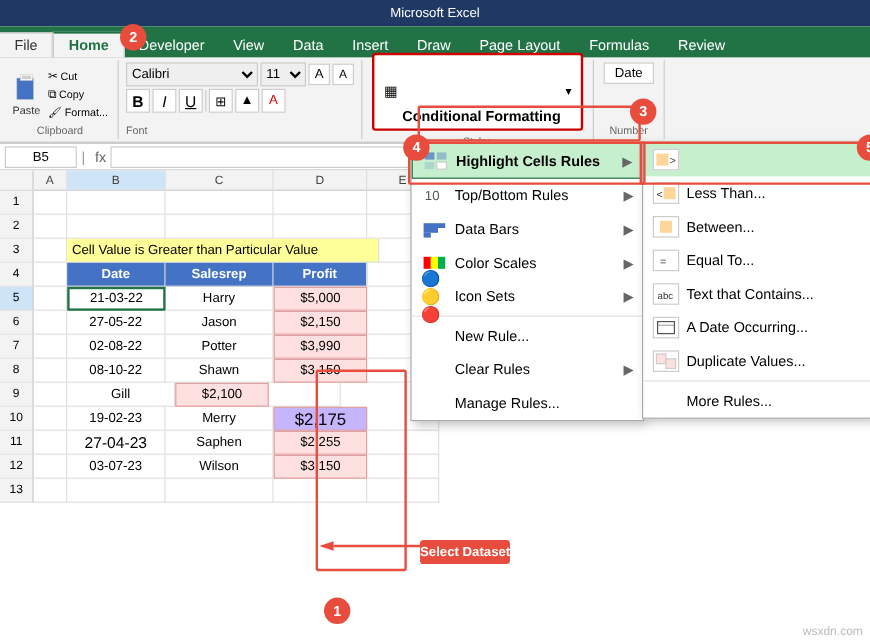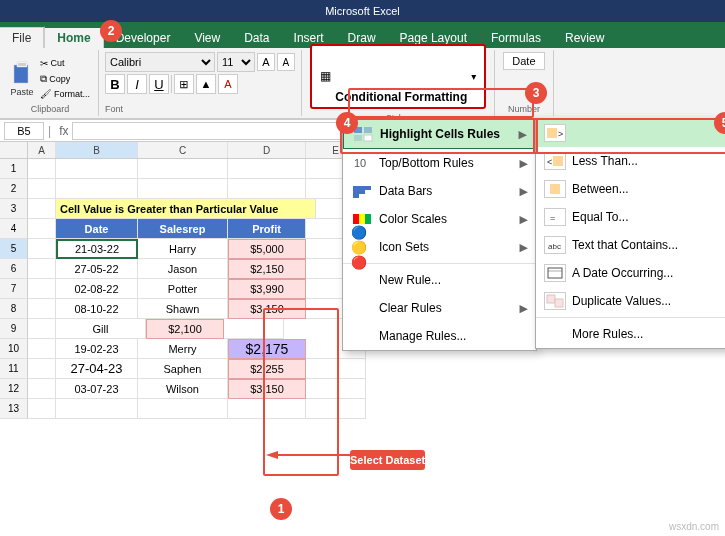--- a/index.html
+++ b/index.html
@@ -84,21 +84,21 @@
     <div style="font-size:9px; color:#666; margin-top:4px;">Styles</div>
   </div>
 
   <div style="display:flex; flex-direction:column; border-right:1px solid #ccc; padding:2px 8px; align-items:center; justify-content:center;">
     <div style="border:1px solid #ccc; padding:2px 8px; background:white; font-size:11px;">Date</div>
     <div style="font-size:9px; color:#666; margin-top:auto;">Number</div>
   </div>
 </div>
 
 <div style="display:flex; align-items:center; border-bottom:1px solid #ccc; padding:1px 4px; height:22px; background:#fff;">
-  <input type="text" style="width: 40px; height: 18px; border: 1px solid rgb(204, 204, 204); padding: 0px 4px; font-size: 11px; text-align: center;" value="B5">
+  <input type="text" style="width: 60px; height: 18px; border: 1px solid rgb(204, 204, 204); padding: 0px 4px; font-size: 11px; text-align: center;" value="B5">
   <span style="margin:0 4px; color:#999; font-size:12px;">|</span>
   <span style="margin:0 4px; color:#666; font-size:12px; cursor:pointer;">fx</span>
   <input type="text" style="flex: 1 1 0%; height: 18px; border: 1px solid rgb(204, 204, 204); padding: 0px 4px; font-size: 11px;">
 </div>
 
 <div style="display:flex; flex-direction:column; flex:1;">
 
   <div style="display:flex; background:#f3f3f3; border-bottom:1px solid #ccc;">
     <div style="width:28px; height:16px; border-right:1px solid #ccc; background:#f3f3f3;"></div>
     <div style="width:28px; height:16px; border-right:1px solid #e0e0e0; text-align:center; font-size:10px; color:#444; display:flex; align-items:center; justify-content:center;">A</div>
@@ -139,21 +139,21 @@
       <div style="display:flex;">
         <div style="width:28px; height:20px; border-right:1px solid #e0e0e0; border-bottom:1px solid #e0e0e0;"></div>
         <div style="width:82px; height:20px; border-right:1px solid #e0e0e0; border-bottom:1px solid #e0e0e0;"></div>
         <div style="width:90px; height:20px; border-right:1px solid #e0e0e0; border-bottom:1px solid #e0e0e0;"></div>
         <div style="width:78px; height:20px; border-right:1px solid #e0e0e0; border-bottom:1px solid #e0e0e0;"></div>
         <div style="width:60px; height:20px; border-right:1px solid #e0e0e0; border-bottom:1px solid #e0e0e0;"></div>
       </div>
 
       <div style="display:flex;">
         <div style="width:28px; height:20px; border-right:1px solid #e0e0e0; border-bottom:1px solid #e0e0e0;"></div>
-        <div style="width:260px; height:20px; border-right:1px solid #e0e0e0; border-bottom:1px solid #e0e0e0; background:#ffff99; font-weight:bold; font-size:11px; padding:0 4px; display:flex; align-items:center;">Cell Value is Greater than Particular Value</div>
+        <div style="width:260px; height:20px; border-right:1px solid #e0e0e0; border-bottom:1px solid #e0e0e0; background:#ffff99; font-weight:normal; font-size:11px; padding:0 4px; display:flex; align-items:center;">Cell Value is Greater than Particular Value</div>
         <div style="width:78px; height:20px; border-right:1px solid #e0e0e0; border-bottom:1px solid #e0e0e0;"></div>
         <div style="width:60px; height:20px; border-right:1px solid #e0e0e0; border-bottom:1px solid #e0e0e0;"></div>
       </div>
 
       <div style="display:flex;">
         <div style="width:28px; height:20px; border-right:1px solid #e0e0e0; border-bottom:1px solid #e0e0e0;"></div>
         <div style="width:82px; height:20px; border-right:1px solid #e0e0e0; border-bottom:1px solid #e0e0e0; background:#4472c4; color:white; font-weight:bold; font-size:11px; display:flex; align-items:center; justify-content:center;">Date</div>
         <div style="width:90px; height:20px; border-right:1px solid #e0e0e0; border-bottom:1px solid #e0e0e0; background:#4472c4; color:white; font-weight:bold; font-size:11px; display:flex; align-items:center; justify-content:center;">Salesrep</div>
         <div style="width:78px; height:20px; border-right:1px solid #e0e0e0; border-bottom:1px solid #e0e0e0; background:#4472c4; color:white; font-weight:bold; font-size:11px; display:flex; align-items:center; justify-content:center;">Profit</div>
         <div style="width:60px; height:20px; border-right:1px solid #e0e0e0; border-bottom:1px solid #e0e0e0;"></div>

